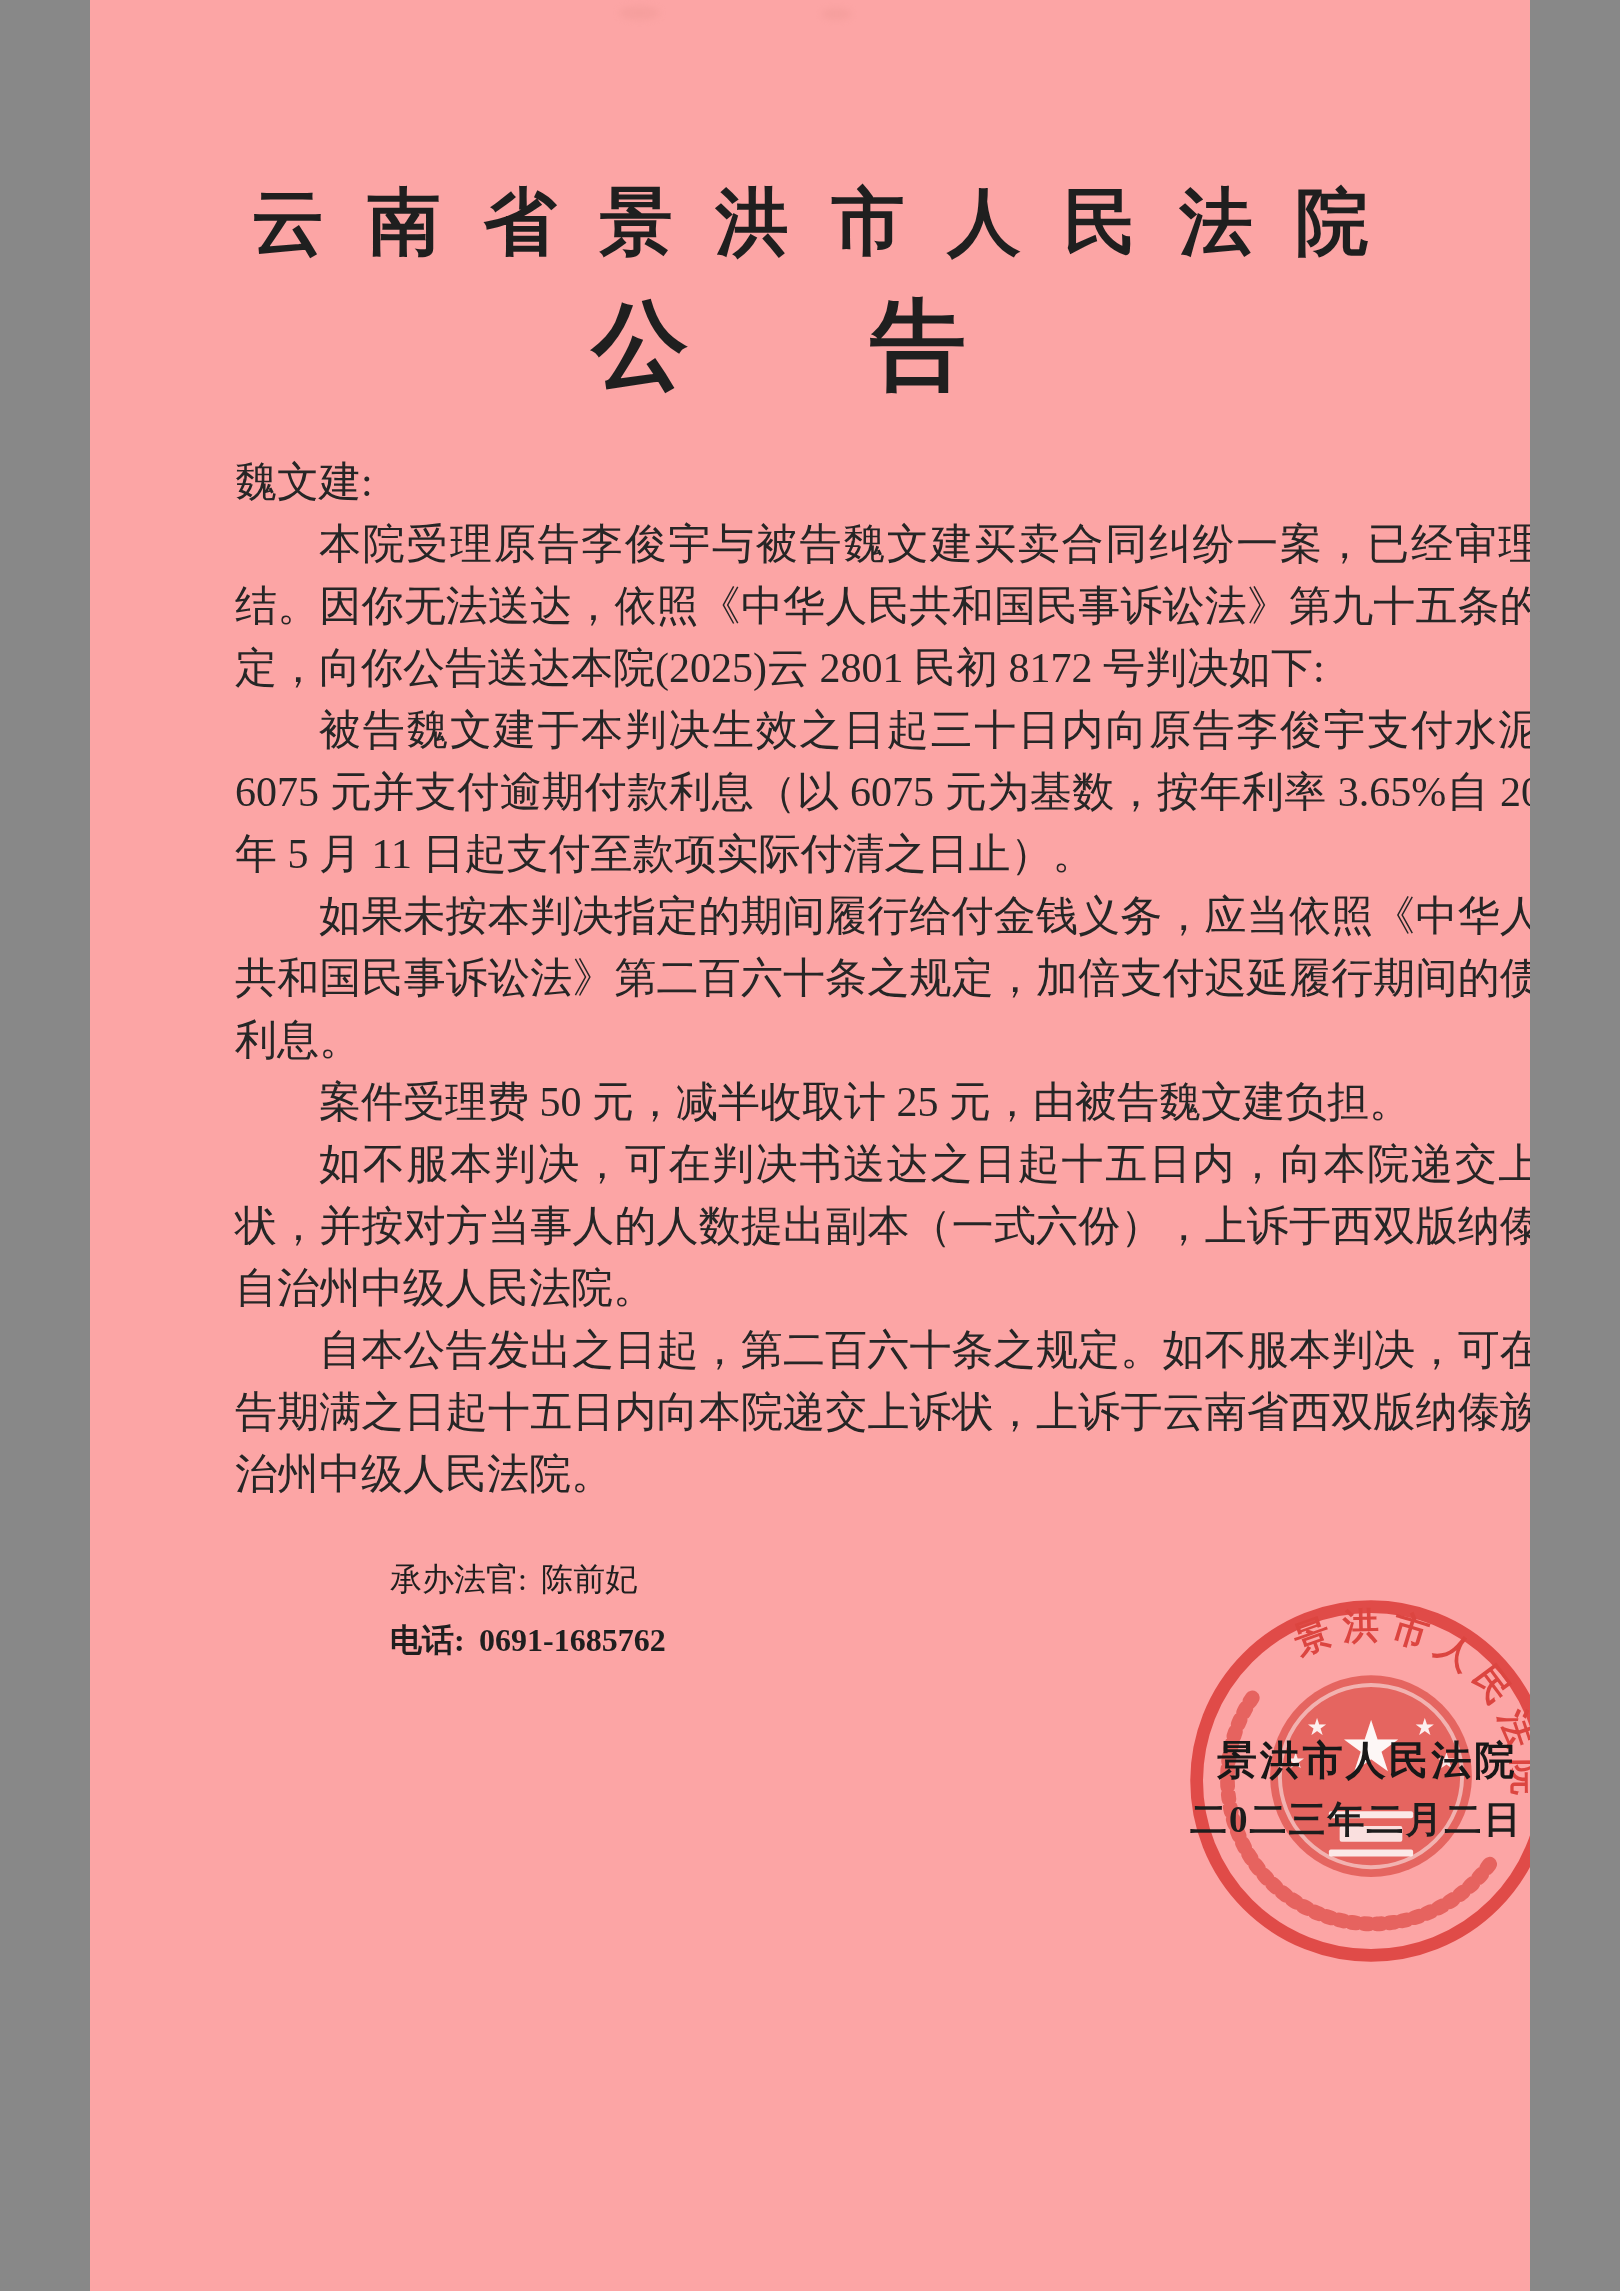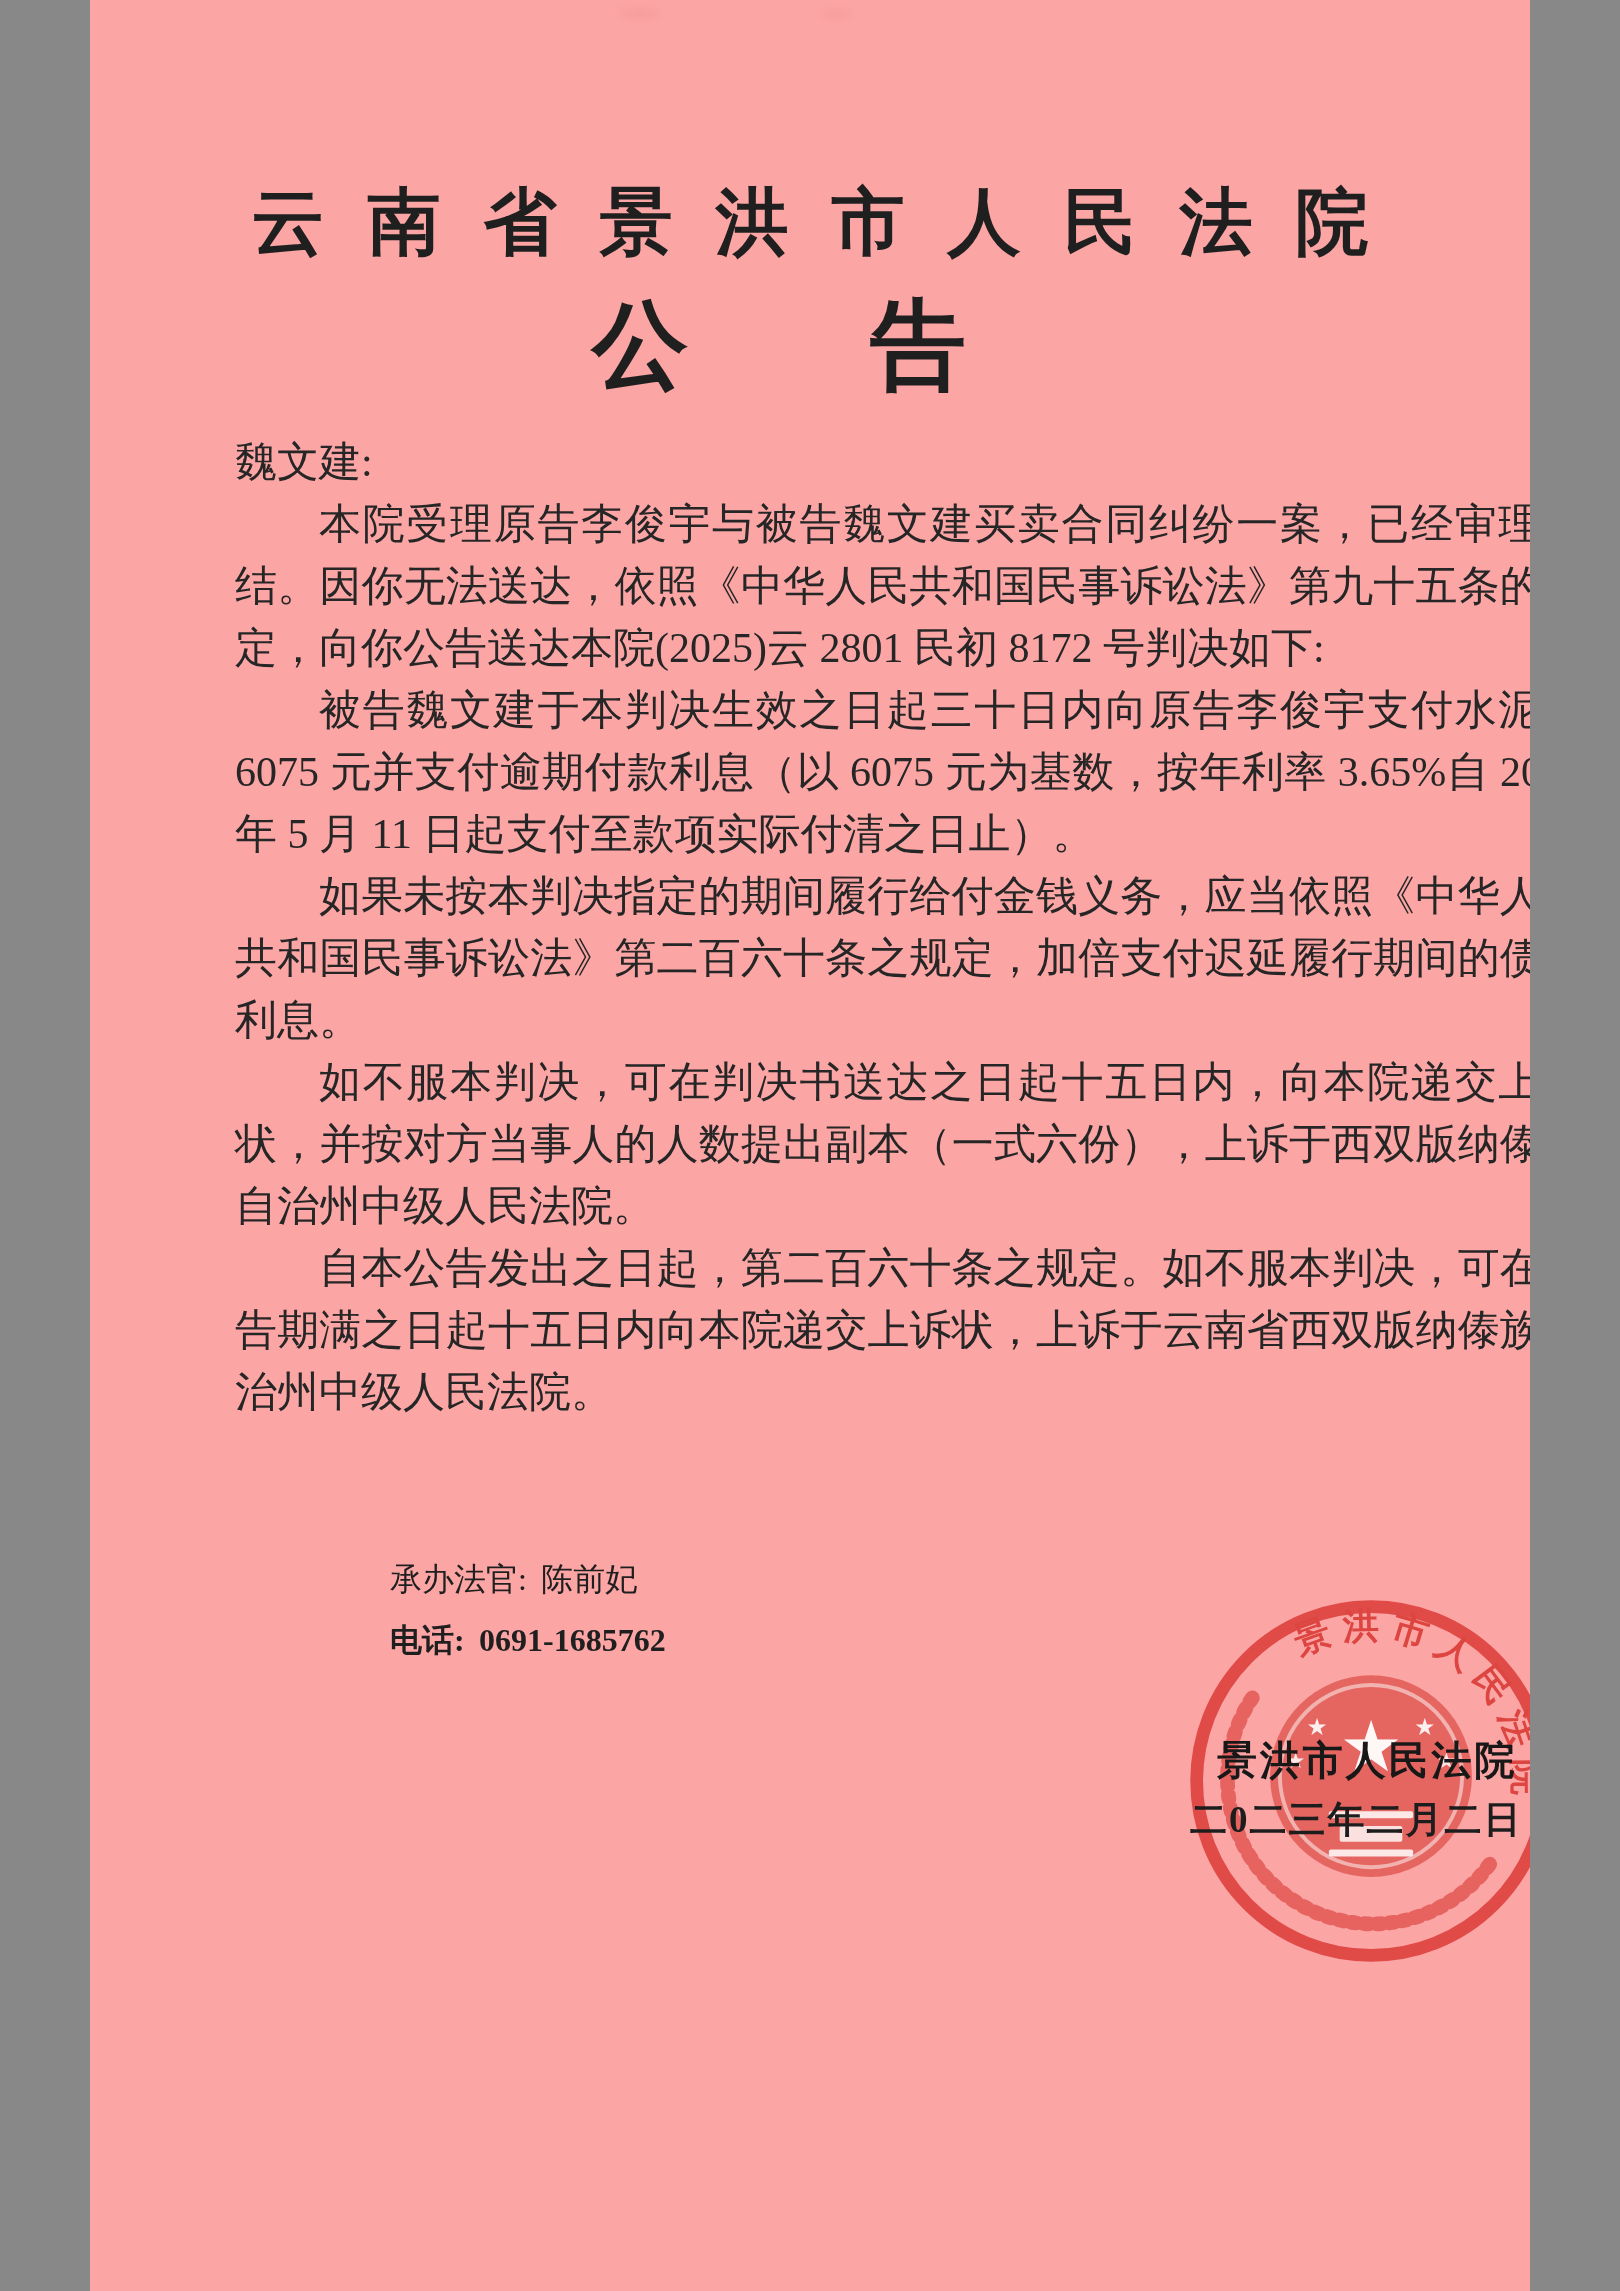--- a/index.html
+++ b/index.html
@@ -24,21 +24,21 @@
   .doc-title{
     position:absolute;top:282px;left:0;right:0;
     text-align:center;
     font-size:96px;font-weight:600;
     letter-spacing:182px;padding-left:120px;
     color:#1f1f1f;
     white-space:nowrap;
   }
   
   .body-block{
-    position:absolute;left:145px;top:431px;width:1349px;
+    position:absolute;left:145px;top:451px;width:1349px;
     font-size:42px;line-height:62px;
     text-align:justify;text-justify:inter-character;
   }
   .body-block p{margin:0;}
   .para{text-indent:2em;}
   
   .signature-block{
     position:absolute;left:300px;top:1549px;
     font-size:32px;line-height:61px;
     color:#1f1f1f;
@@ -75,20 +75,21 @@
   <div class="artifact a2"></div>
 
   <div class="court-name">云南省景洪市人民法院</div>
   <div class="doc-title">公告</div>
 
   <div class="body-block">
     <p class="addressee">魏文建:</p>
     <p class="para">本院受理原告李俊宇与被告魏文建买卖合同纠纷一案，已经审理终结。因你无法送达，依照《中华人民共和国民事诉讼法》第九十五条的规定，向你公告送达本院(2025)云 2801 民初 8172 号判决如下:</p>
     <p class="para">被告魏文建于本判决生效之日起三十日内向原告李俊宇支付水泥款 6075 元并支付逾期付款利息（以 6075 元为基数，按年利率 3.65%自 2022 年 5 月 11 日起支付至款项实际付清之日止）。</p>
     <p class="para">如果未按本判决指定的期间履行给付金钱义务，应当依照《中华人民共和国民事诉讼法》第二百六十条之规定，加倍支付迟延履行期间的债务利息。</p>
+    <p class="para">案件受理费 50 元，减半收取计 25 元，由被告魏文建负担。</p>
     <p class="para">如不服本判决，可在判决书送达之日起十五日内，向本院递交上诉状，并按对方当事人的人数提出副本（一式六份），上诉于西双版纳傣族自治州中级人民法院。</p>
     <p class="para">自本公告发出之日起，第二百六十条之规定。如不服本判决，可在公告期满之日起十五日内向本院递交上诉状，上诉于云南省西双版纳傣族自治州中级人民法院。</p>
   </div>
 
   <div class="signature-block">
     <div class="judge-line">
       <span>承办法官:</span><span class="sig-gap"></span><span>陈前妃</span>
     </div>
     <div class="phone-line">
       <span>电话:</span><span class="sig-gap"></span><span>0691-1685762</span>

